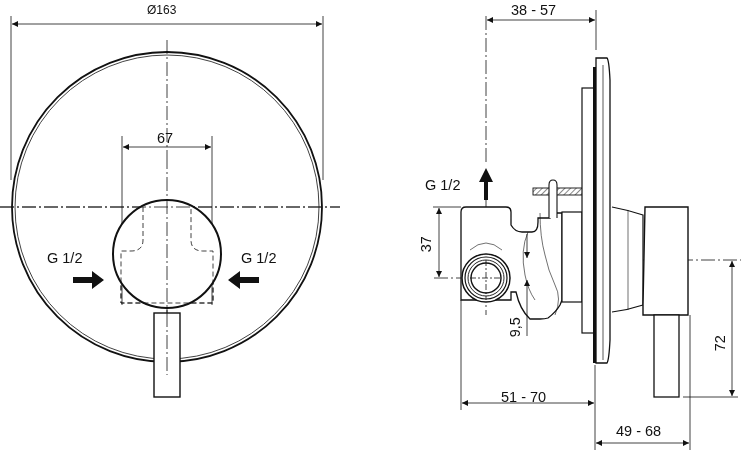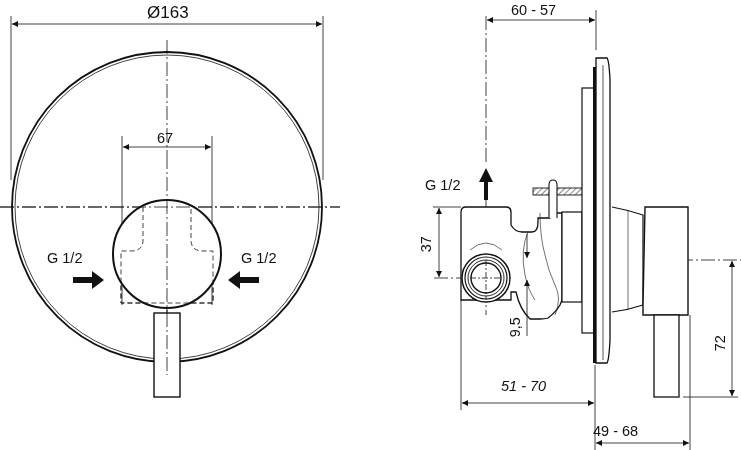--- a/index.html
+++ b/index.html
@@ -107,24 +107,24 @@
 
     <line x1="461" y1="300" x2="461" y2="410" stroke-width="0.8"></line>
     <line x1="595" y1="365" x2="595" y2="450" stroke-width="0.8"></line>
     <line x1="462" y1="403" x2="594" y2="403" stroke-width="0.8" marker-start="url(#ar)" marker-end="url(#ar)"></line>
 
     <line x1="690" y1="315" x2="690" y2="450" stroke-width="0.8"></line>
     <line x1="596" y1="443" x2="689" y2="443" stroke-width="0.8" marker-start="url(#ar)" marker-end="url(#ar)"></line>
   </g>
 </svg>
 
-<div class="lbl" style="left:147px; top:4px; font-size:17px;">Ø163</div>
+<div class="lbl" style="left:147px; top:4px; font-size:12px;">Ø163</div>
 <div class="lbl" style="left:157px; top:131px;">67</div>
 <div class="lbl" style="left:47px; top:251px;">G 1/2</div>
 <div class="lbl" style="left:241px; top:251px;">G 1/2</div>
 
-<div class="lbl" style="left:511px; top:3px;">60 - 57</div>
+<div class="lbl" style="left:511px; top:3px;">38 - 57</div>
 <div class="lbl" style="left:425px; top:178px;">G 1/2</div>
 <div class="lbl rot" style="left:418px; top:237px;">37</div>
 <div class="lbl rot" style="left:505px; top:320px;">9,5</div>
 <div class="lbl rot" style="left:712px; top:336px;">72</div>
-<div class="lbl" style="left:501px; top:379px;font-style:italic;">51 - 70</div>
-<div class="lbl" style="left:593px; top:424px;">49 - 68</div>
+<div class="lbl" style="left:501px; top:390px;">51 - 70</div>
+<div class="lbl" style="left:616px; top:424px;">49 - 68</div>
 
 </body></html>

